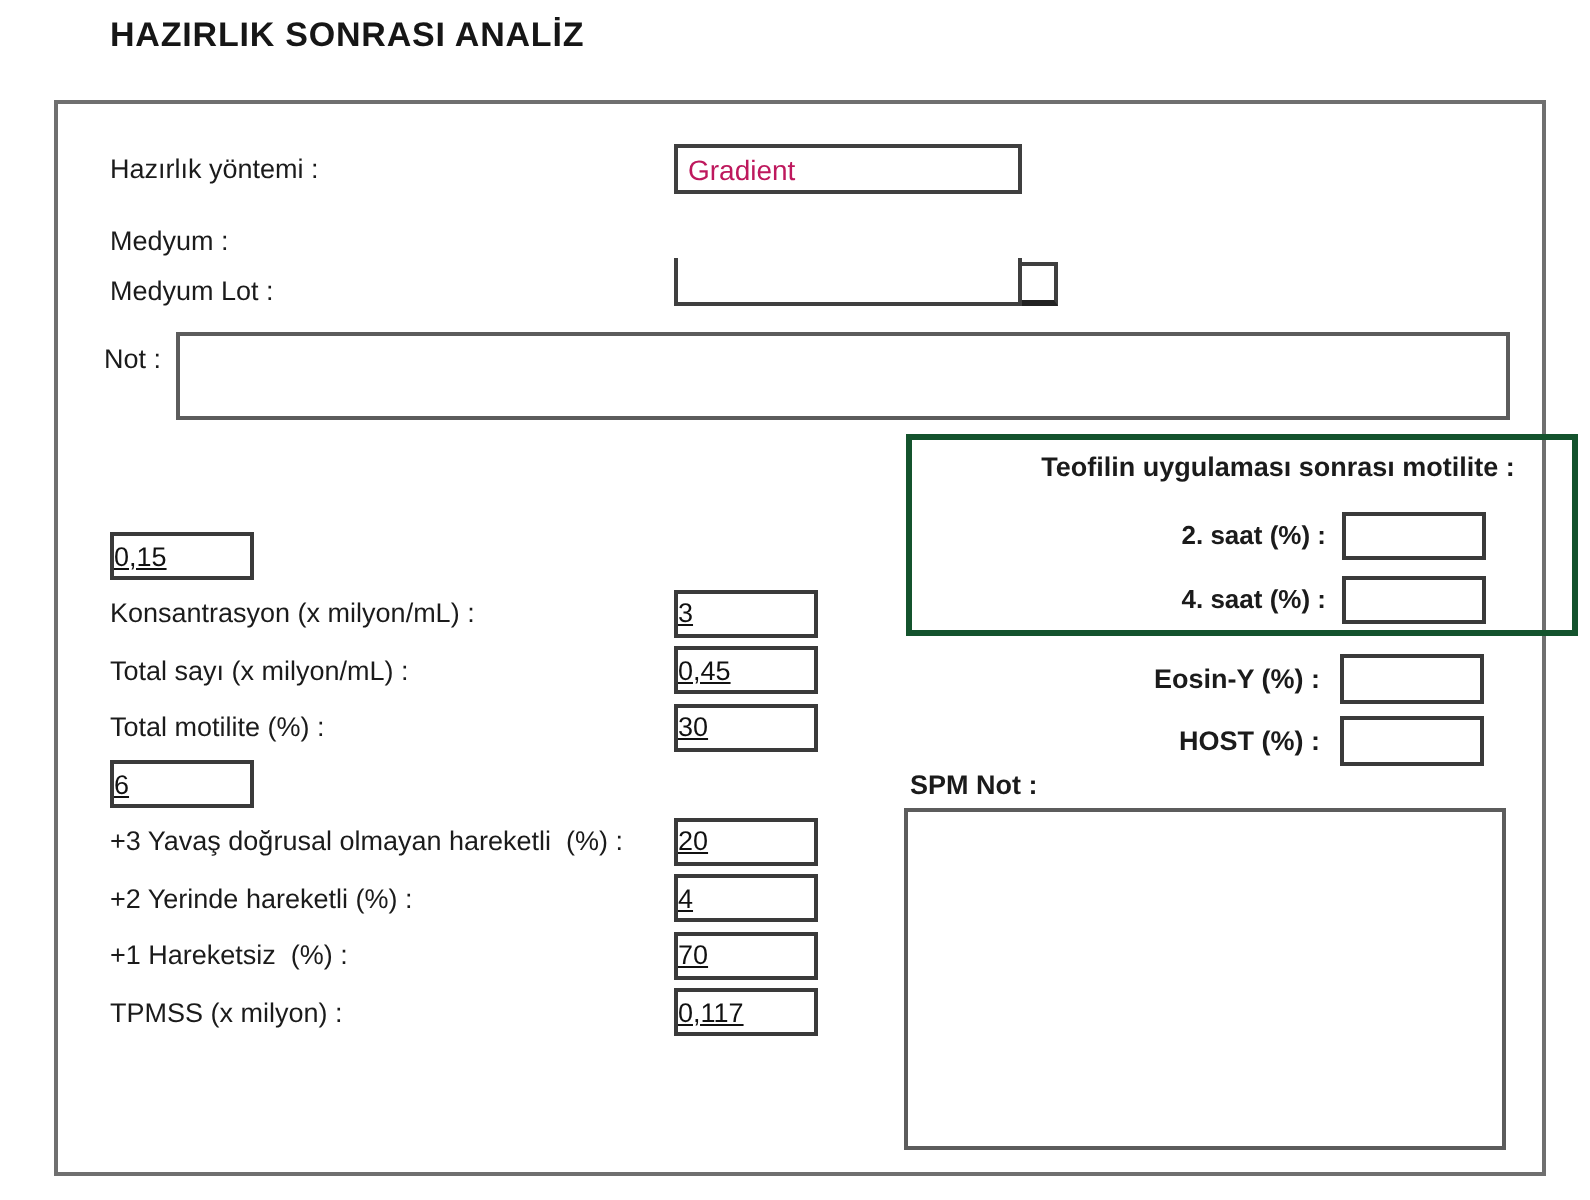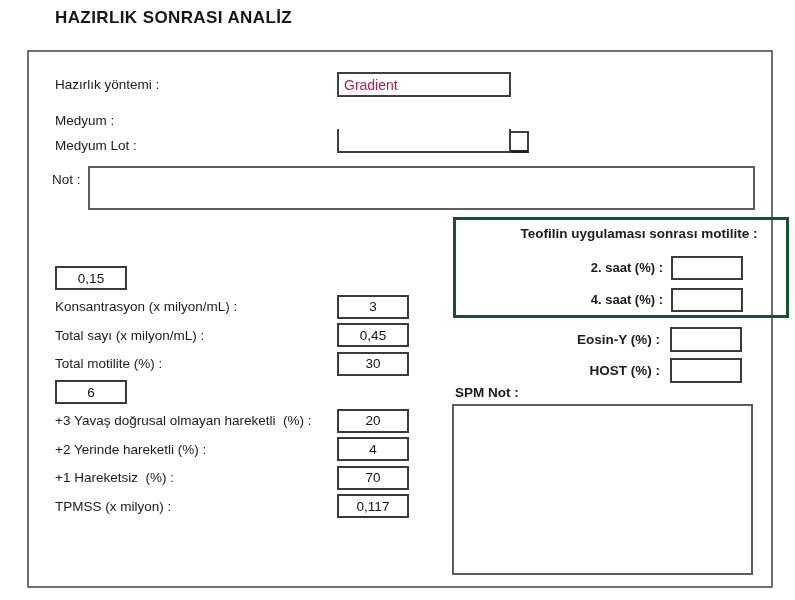--- a/index.html
+++ b/index.html
@@ -37,23 +37,23 @@
   }
   textarea.field { resize:none; border-color:#5c5c5c; padding:3px 5px; }
   input.medyum-top { border-bottom:3px solid #222222; }
   input.medyum-bot { border-top:none; }
   
   .meas { position:absolute; left:55px; top:266px; width:354px; }
   .meas-row { display:flex; align-items:center; height:24px; margin-bottom:4.5px; }
   .meas-row .rl { flex:1; font-size:13.5px; white-space:pre; }
   .meas-row input {
     width:72px; height:24px; box-sizing:border-box; flex:0 0 72px;
-    border:2px solid #3a3a3a; text-align:center;
+    border:2px solid #3a3a3a; 
     font-family:"Liberation Sans", sans-serif; font-size:13.5px;
-    padding:0; color:#111111; outline:none;
+    padding:0; color:#111111; outline:none;text-decoration:underline;
   }
   
   .teofilin {
     position:absolute; left:453px; top:217px;
     width:336px; height:101px;
     border:3px solid #14532d; box-sizing:border-box;
   }
   .teofilin .t-title {
     position:absolute; left:0; right:0; top:6px;
     padding-left:36px; text-align:center;

